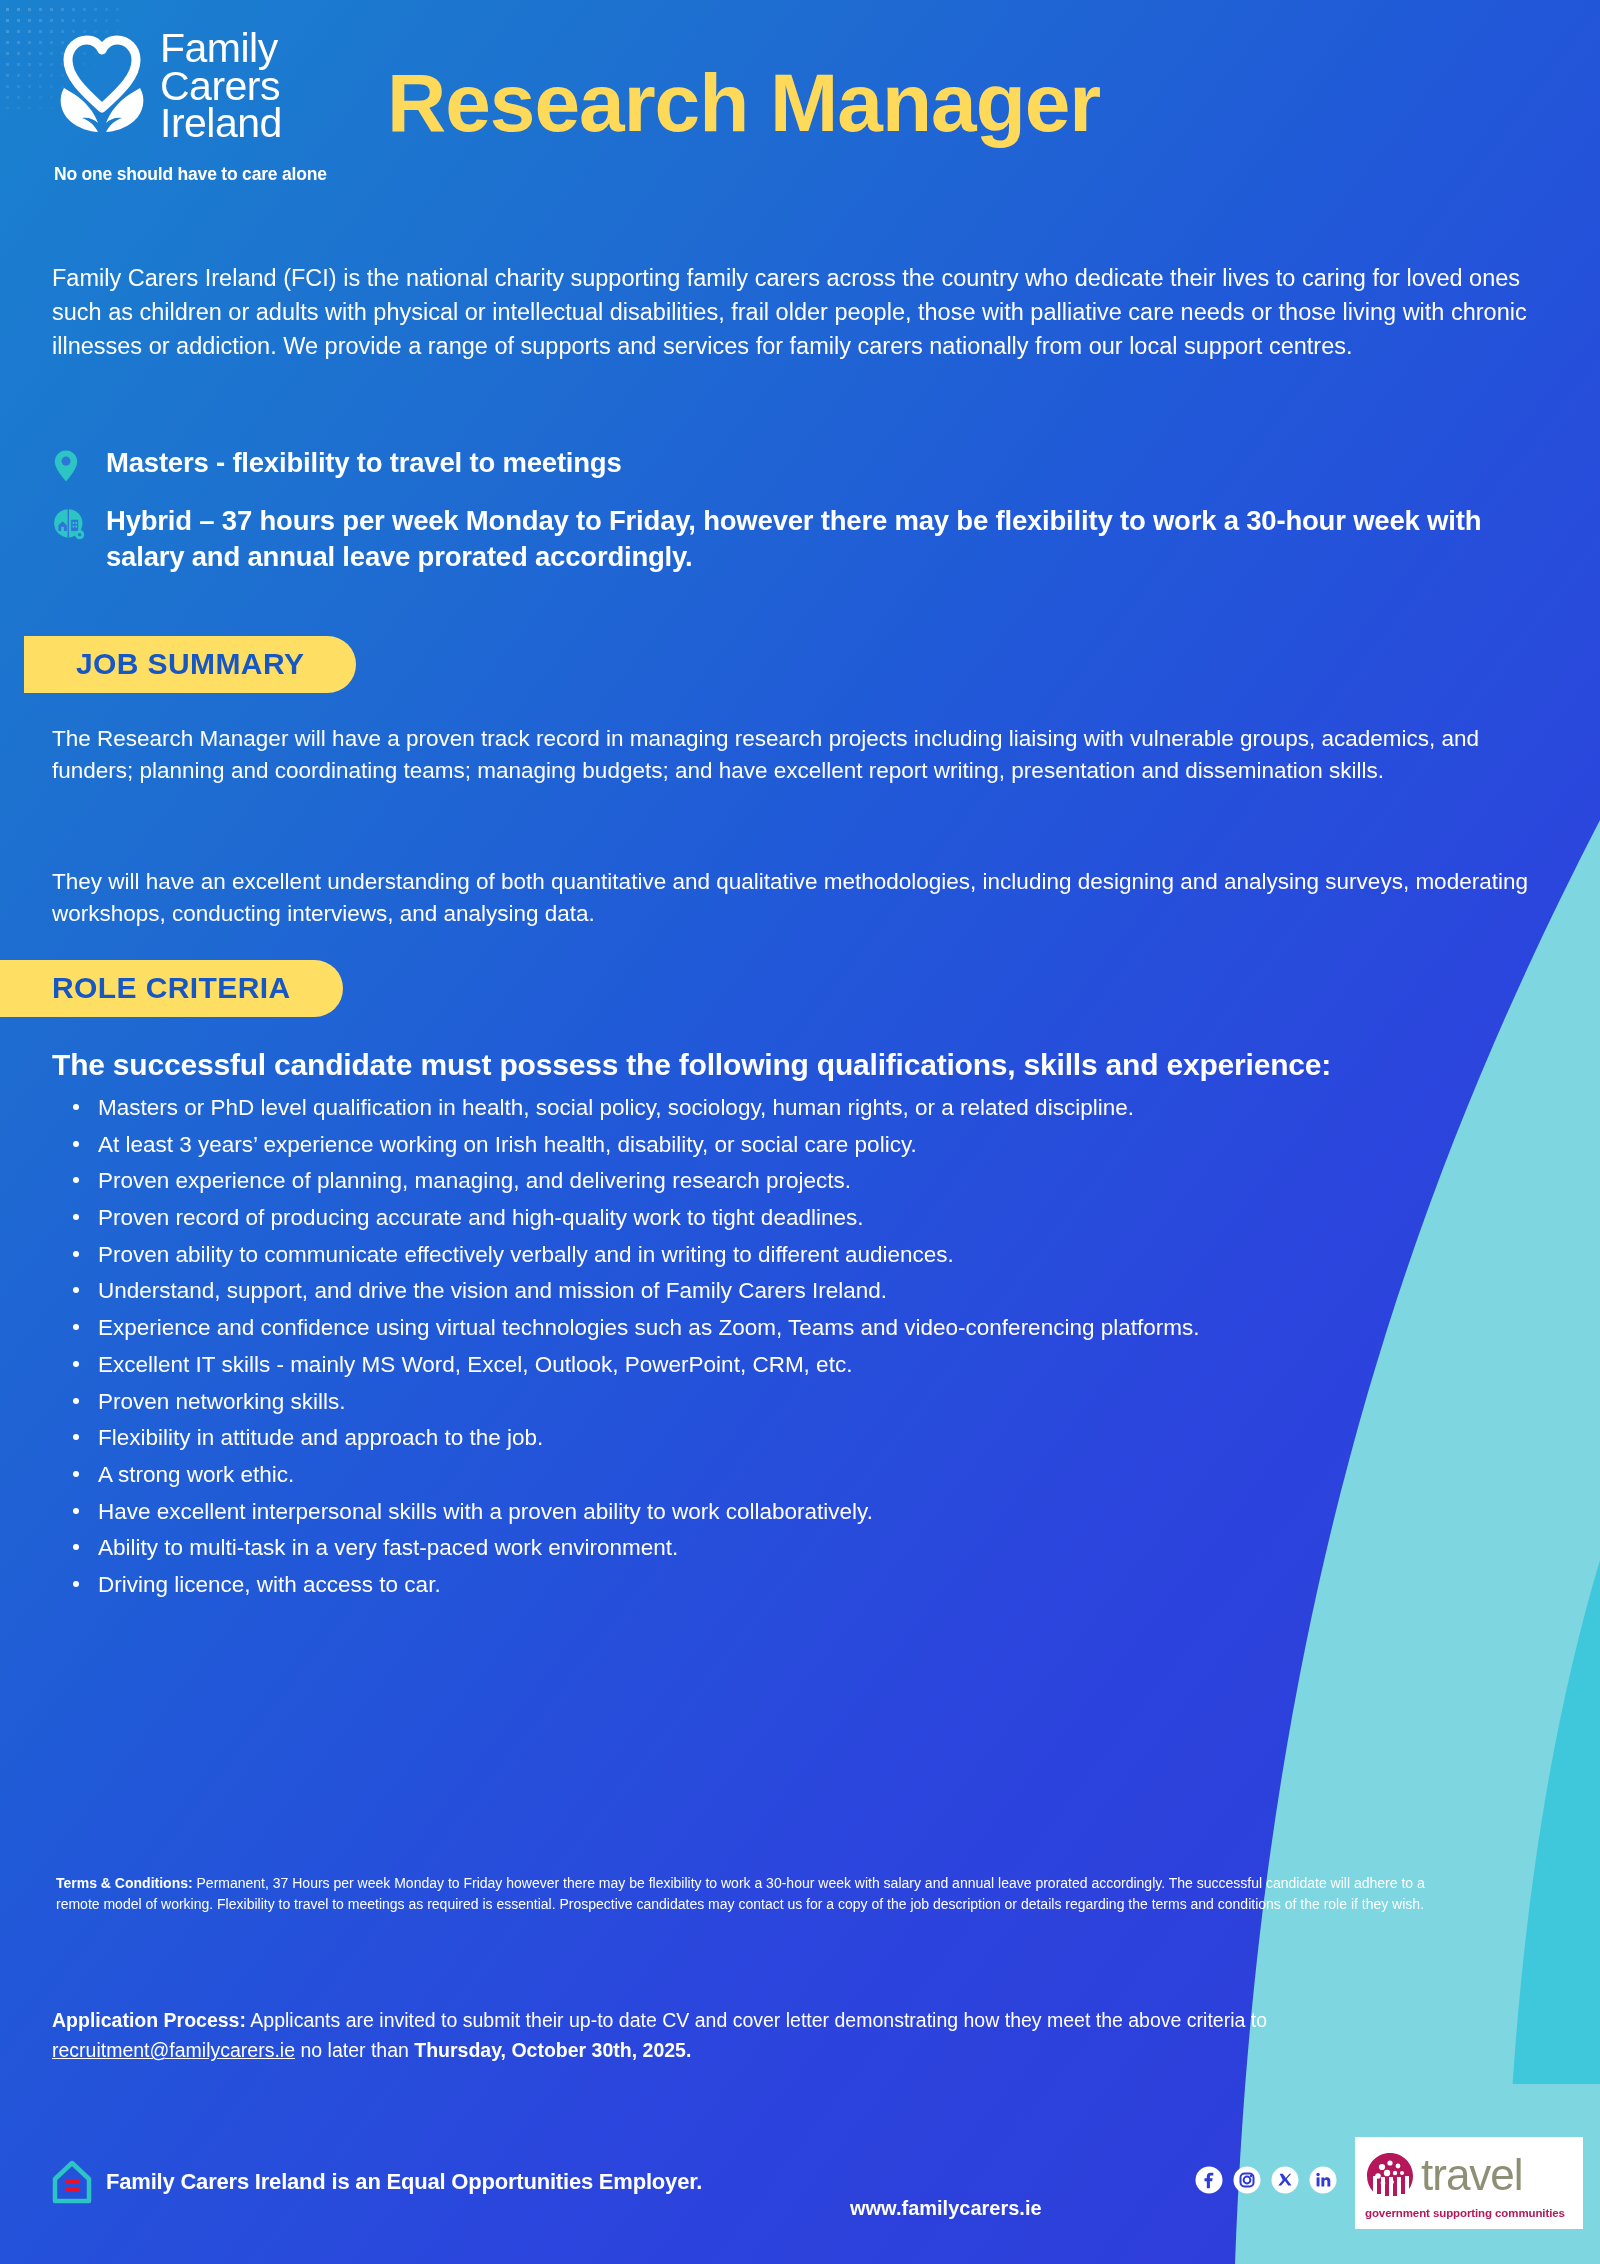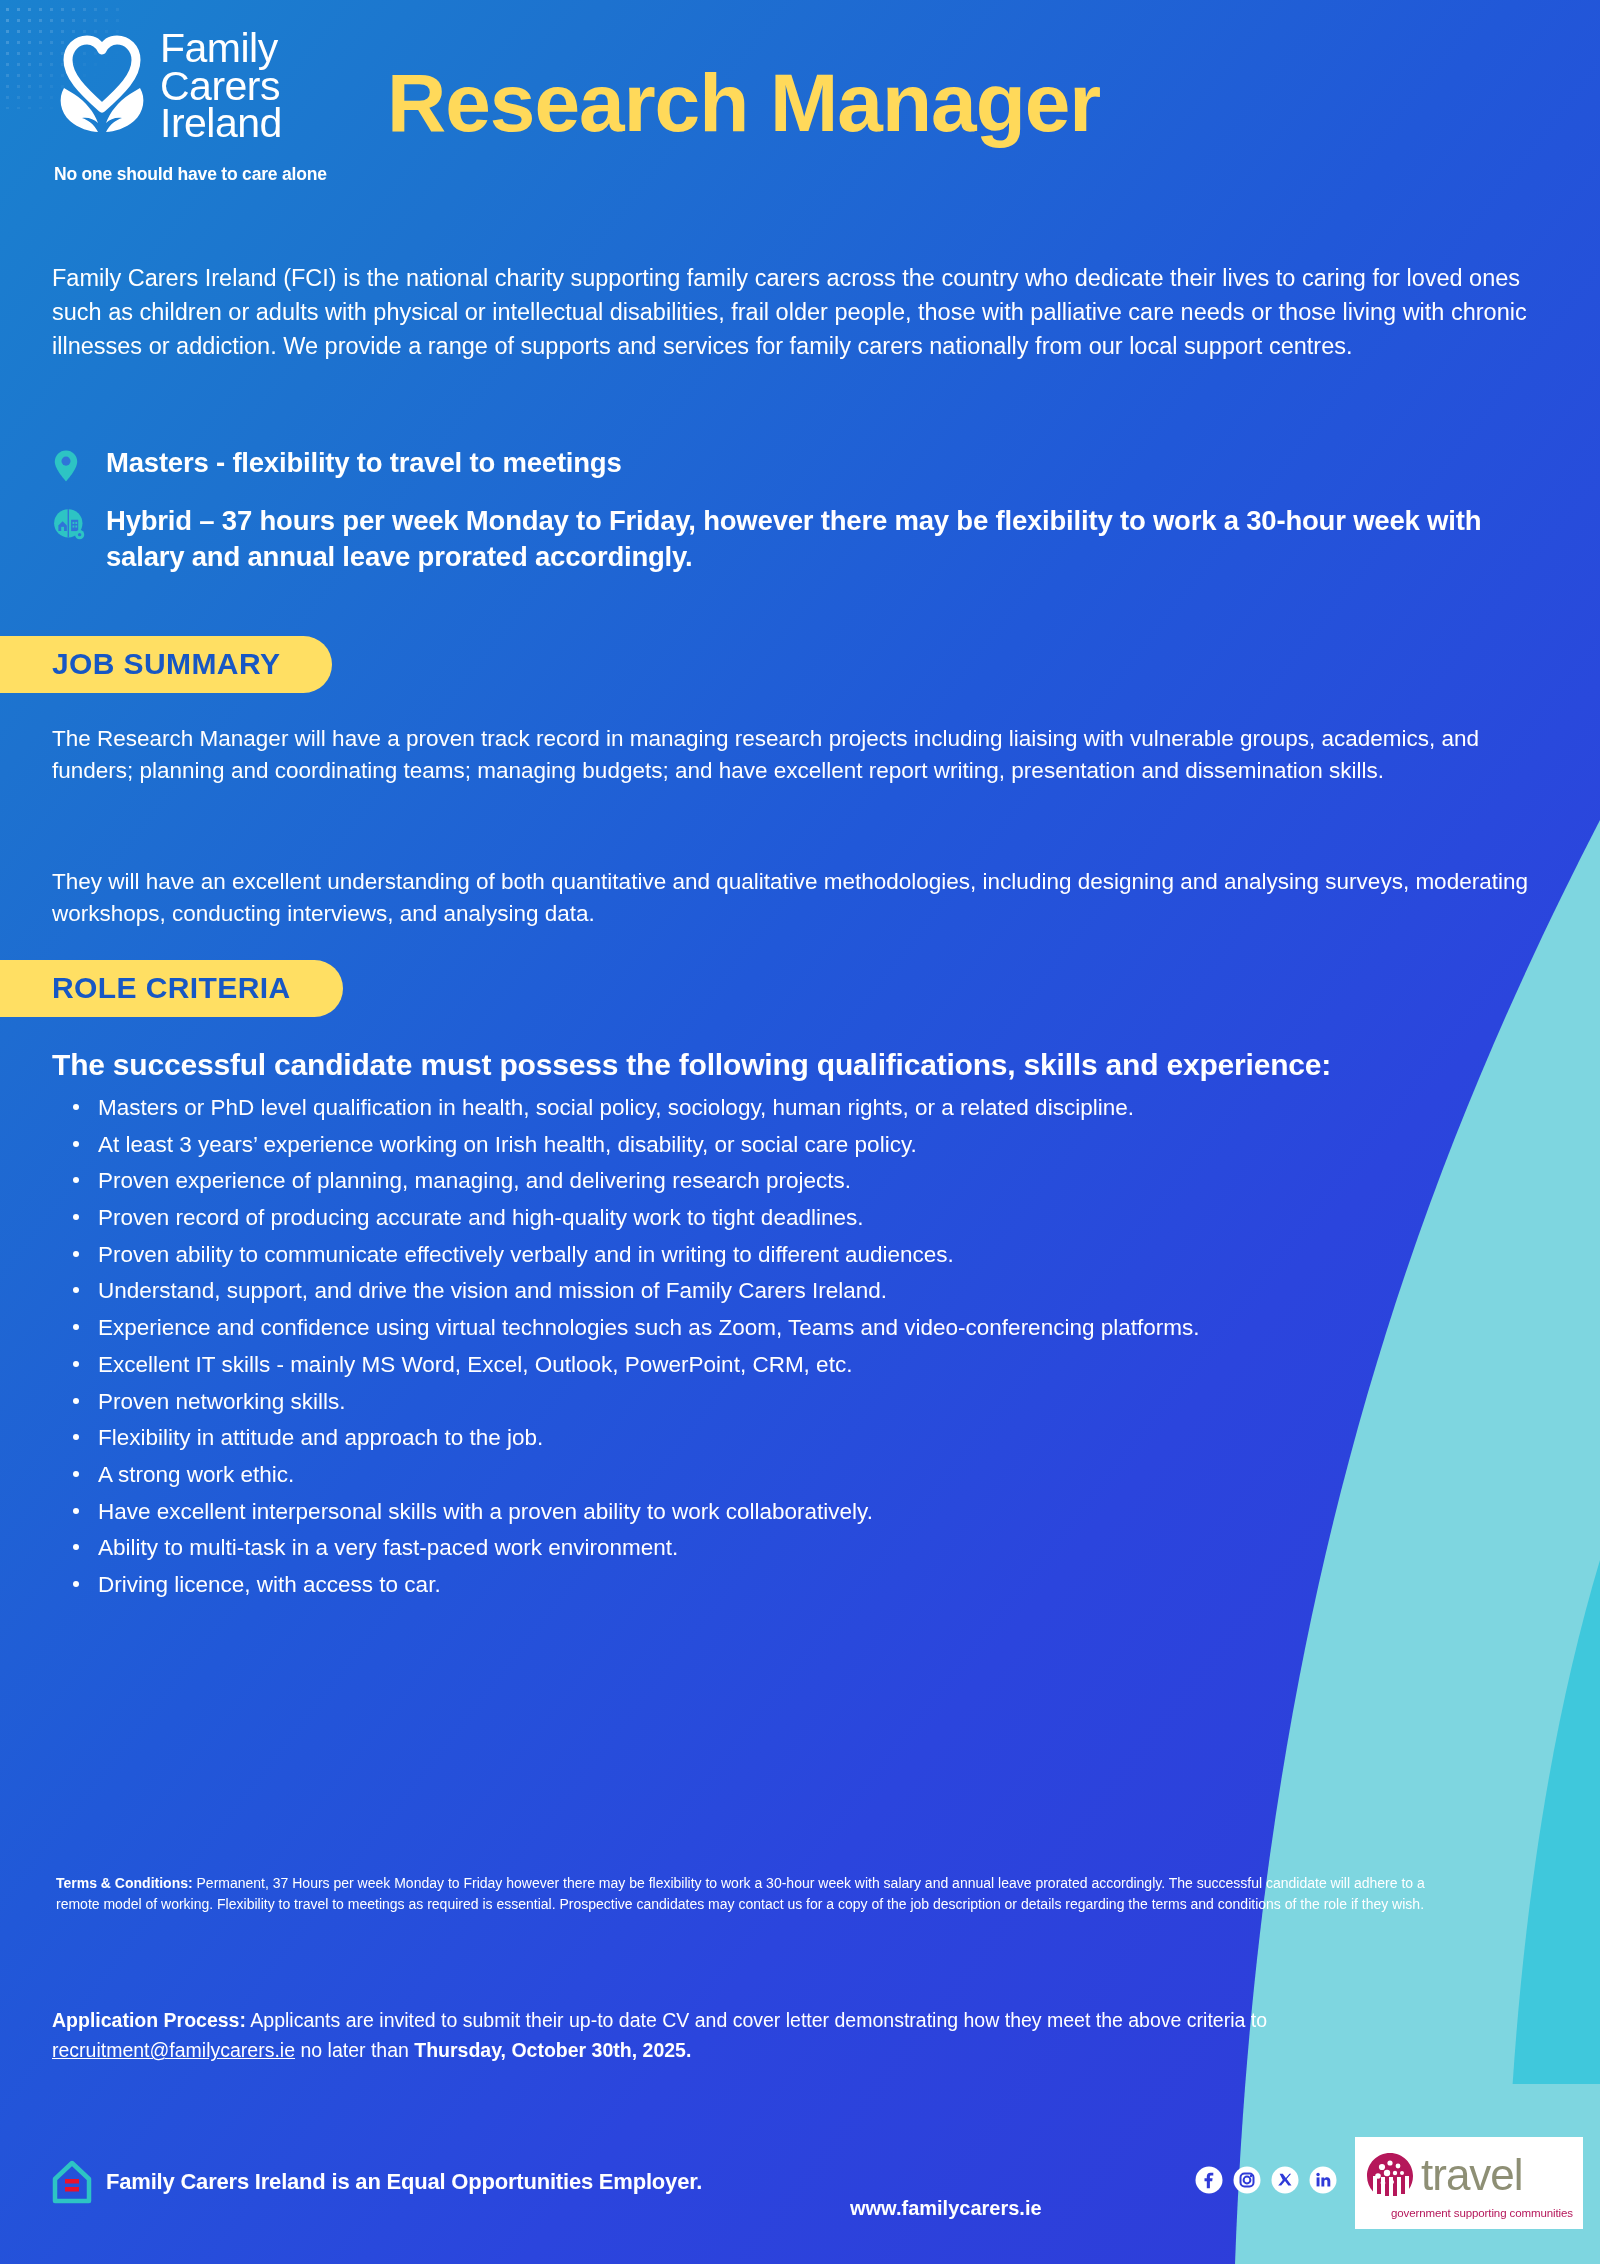--- a/index.html
+++ b/index.html
@@ -65,21 +65,21 @@
 
   
   .banner {
     position: absolute; left: 0;
     background: #ffdf63; color: #1757c4;
     font-size: 30px; font-weight: 700; letter-spacing: 0.4px;
     border-radius: 0 30px 30px 0;
     padding: 11px 52px 12px 52px;
     display: inline-block;
   }
-  #banner-summary { top: 636px; }
+  #banner-summary { top: 636px; margin-left: 24px; }
   #banner-criteria { top: 960px; }
 
   .body-text {
     position: absolute; left: 52px; width: 1480px;
     color: #ffffff; font-size: 22.5px; line-height: 1.44; font-weight: 400;
   }
   #summary-p1 { top: 723px; }
   #summary-p2 { top: 866px; }
 
   .criteria-lead {
@@ -124,21 +124,21 @@
     width: 228px; height: 92px; background: #ffffff;
     display: flex; flex-direction: column; justify-content: center;
     padding: 6px 10px 4px 10px;
   }
   .pobal-top { display: flex; align-items: center; height: 52px; }
   .pobal-word {
     color: #8e8f75; font-size: 44px; font-weight: 400; line-height: 1;
     letter-spacing: -1px; margin-left: 6px; font-family: "Liberation Sans", sans-serif;
   }
   .pobal-tag {
-    color: #b5175a; font-size: 11.5px; font-weight: 400; text-align: right;
+    color: #b5175a; font-size: 11.5px; font-weight: 700; text-align: left;
     letter-spacing: -0.1px; margin-top: 6px;
   }
 </style>
 </head>
 <body>
 
 <div class="poster">
 
   <div class="dots"></div>
 

